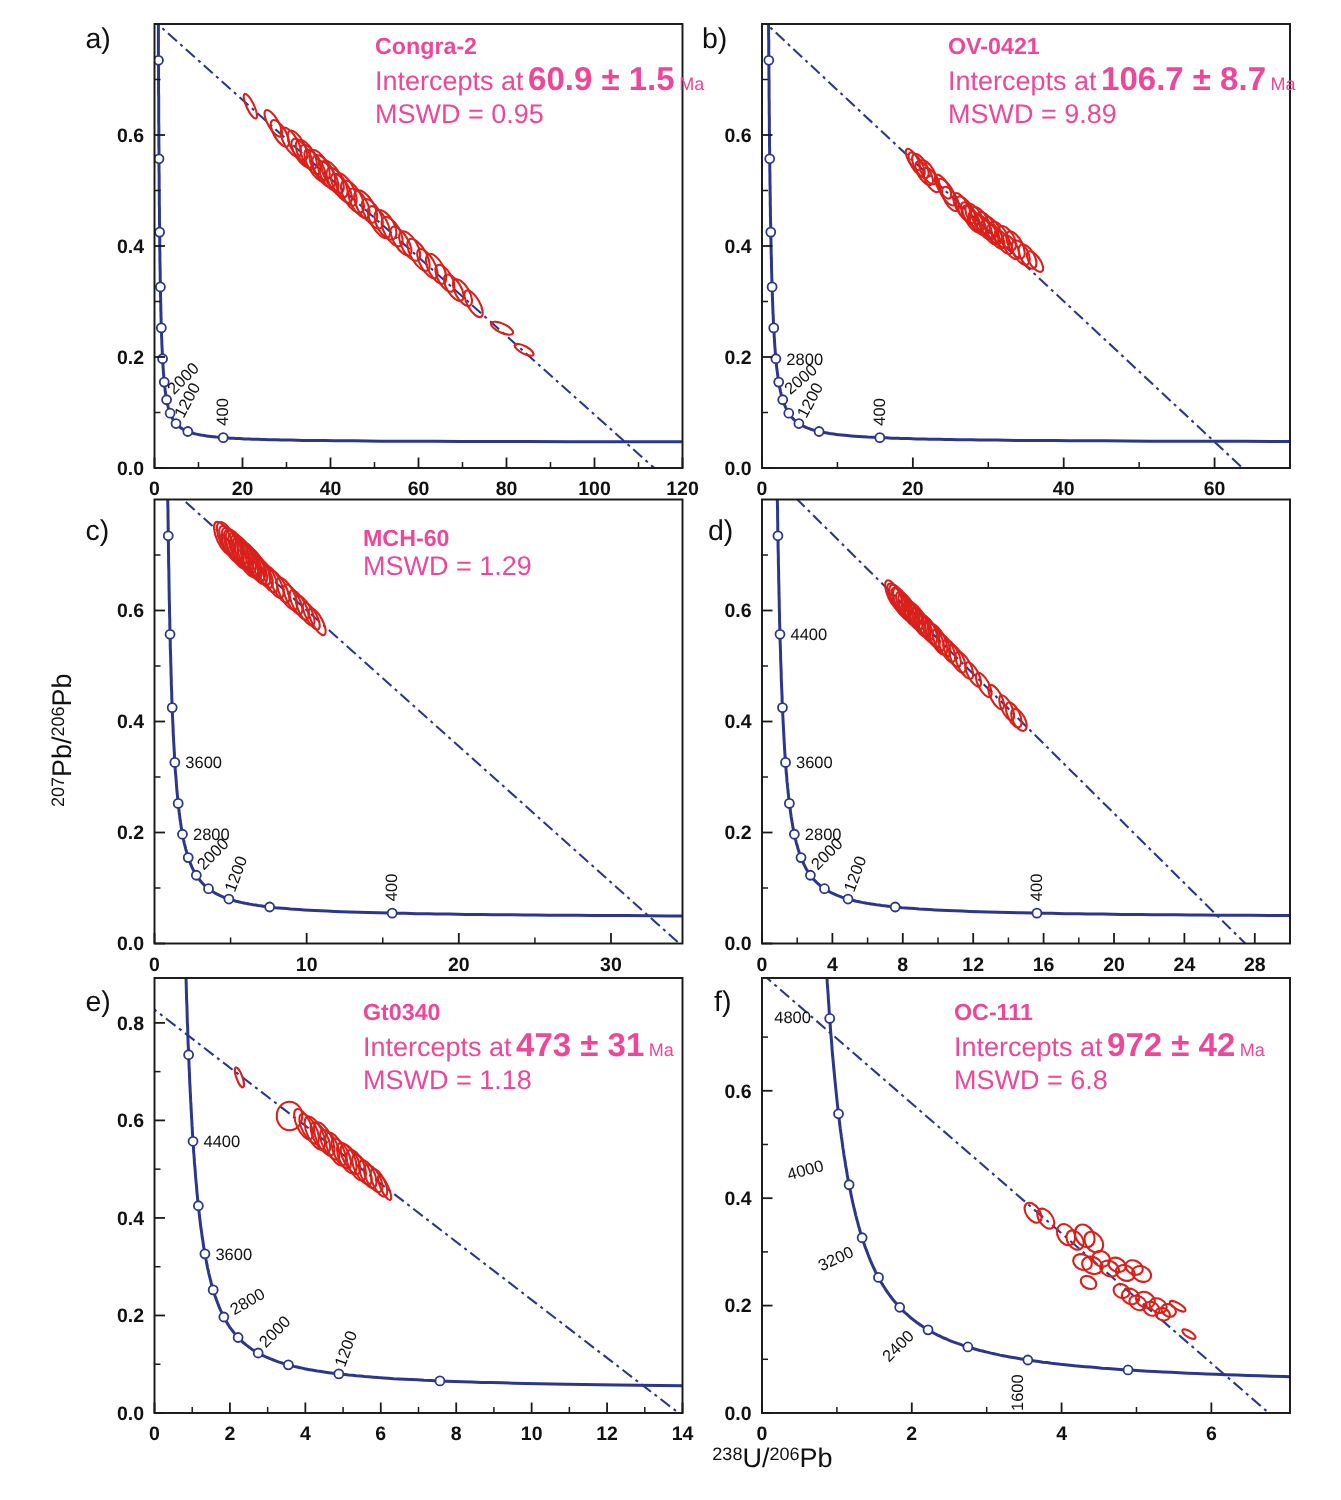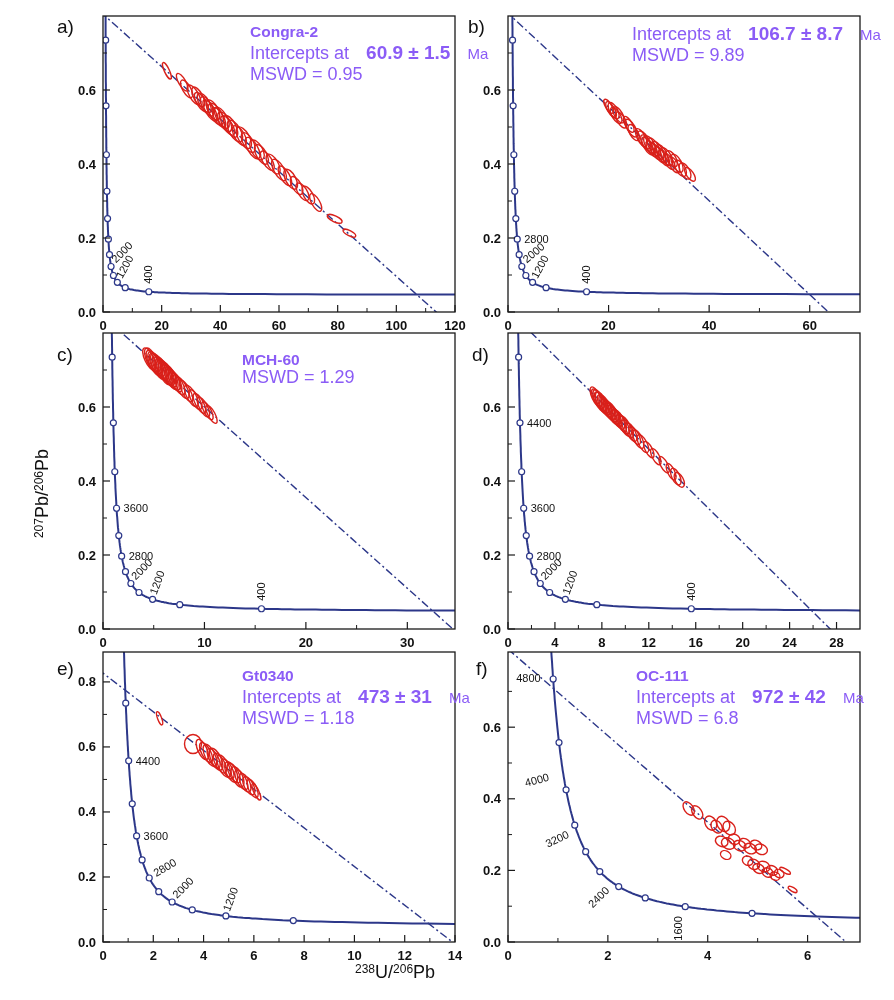--- a/index.html
+++ b/index.html
@@ -1,28 +1,28 @@
 <!DOCTYPE html>
 <html><head>
 <meta charset="utf-8">
 <style>
   html,body{margin:0;padding:0;background:#fff}
   .fig{position:relative;width:894px;height:1000px;font-family:"Liberation Sans","DejaVu Sans",sans-serif;background:#fff;overflow:hidden;color:#111}
   #plots{position:absolute;left:0;top:0}
   .letter{position:absolute;font-size:19px;color:#111}
-  .tbox{position:absolute;color:#8b5cf6}
+  .tbox{position:absolute;color:#ec4899}
   .ptitle{font-weight:bold;font-size:15.5px;line-height:19px}
   .iline{white-space:nowrap;line-height:24px}
   .ipre{font-size:18px}
-  .iage{font-size:19px;font-weight:bold;margin:0 17px}
-  .iunit{font-size:15px}
+  .iage{font-size:22px;font-weight:bold;margin:0 3px}
+  .iunit{font-size:12px}
   .mswd{font-size:18px;line-height:17px}
   .ylab,.xlab{position:absolute;font-size:18px;color:#111;white-space:nowrap}
   .ylab{left:-64px;top:483px;width:212px;text-align:center;transform:rotate(-90deg)}
-  .xlab{left:355px;top:962px;width:200px;text-align:left}
+  .xlab{left:355px;top:962px;width:200px;text-align:right}
   .sup{font-size:12px;position:relative;top:-5px}
   svg text{fill:#111}
   .tick{font:700 13px "Liberation Sans","DejaVu Sans",sans-serif}
   .age{font:400 11px "Liberation Sans","DejaVu Sans",sans-serif}
 </style>
 </head>
 <body>
 
 <div class="fig">
   <svg id="plots" width="894" height="1000">
@@ -511,20 +511,21 @@
   <div class="letter" style="left:472px;top:344px">d)</div>
   <div class="letter" style="left:57px;top:658px">e)</div>
   <div class="letter" style="left:476px;top:658px">f)</div>
 
   <div class="tbox" style="left:250px;top:22px">
     <div class="ptitle">Congra-2</div>
     <div class="iline"><span class="ipre">Intercepts at</span><span class="iage">60.9 ± 1.5</span><span class="iunit">Ma</span></div>
     <div class="mswd">MSWD = 0.95</div>
   </div>
   <div class="tbox" style="left:632px;top:22px">
+    <div class="ptitle">OV-0421</div>
     <div class="iline"><span class="ipre">Intercepts at</span><span class="iage">106.7 ± 8.7</span><span class="iunit">Ma</span></div>
     <div class="mswd">MSWD = 9.89</div>
   </div>
   <div class="tbox" style="left:242px;top:350px">
     <div class="ptitle">MCH-60</div>
     <div class="mswd">MSWD = 1.29</div>
   </div>
   <div class="tbox" style="left:242px;top:666px">
     <div class="ptitle">Gt0340</div>
     <div class="iline"><span class="ipre">Intercepts at</span><span class="iage">473 ± 31</span><span class="iunit">Ma</span></div>

